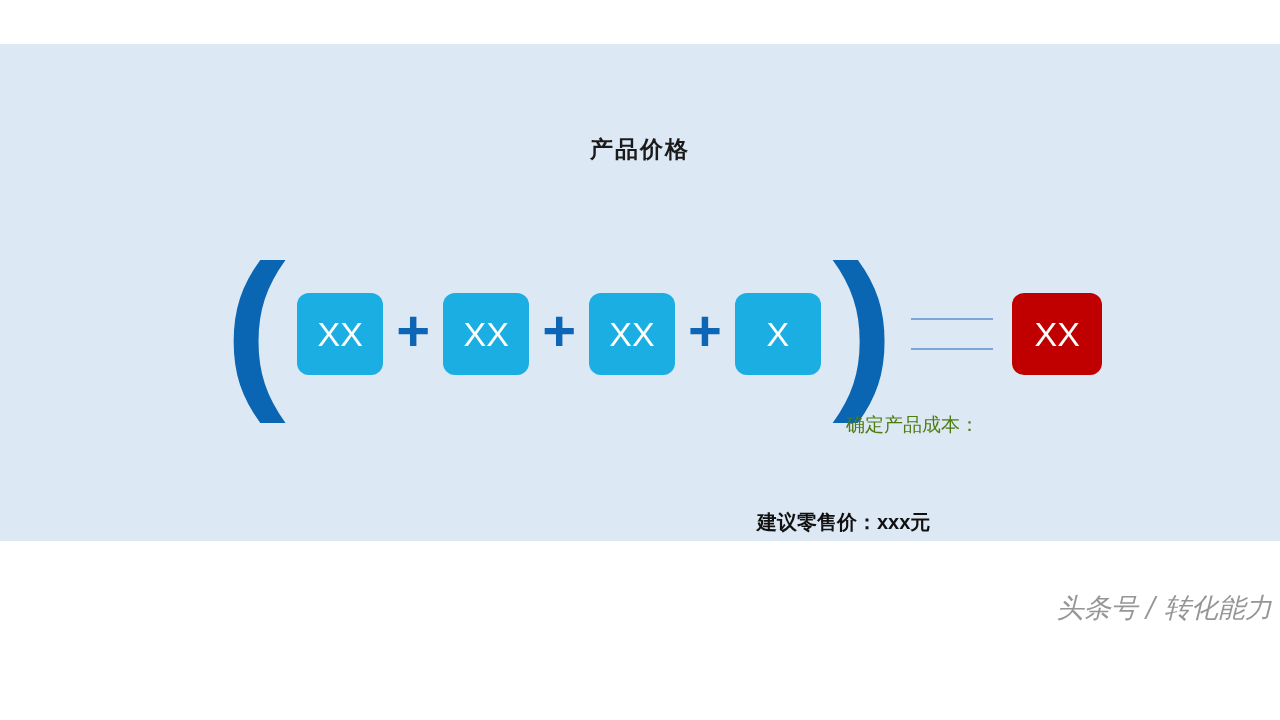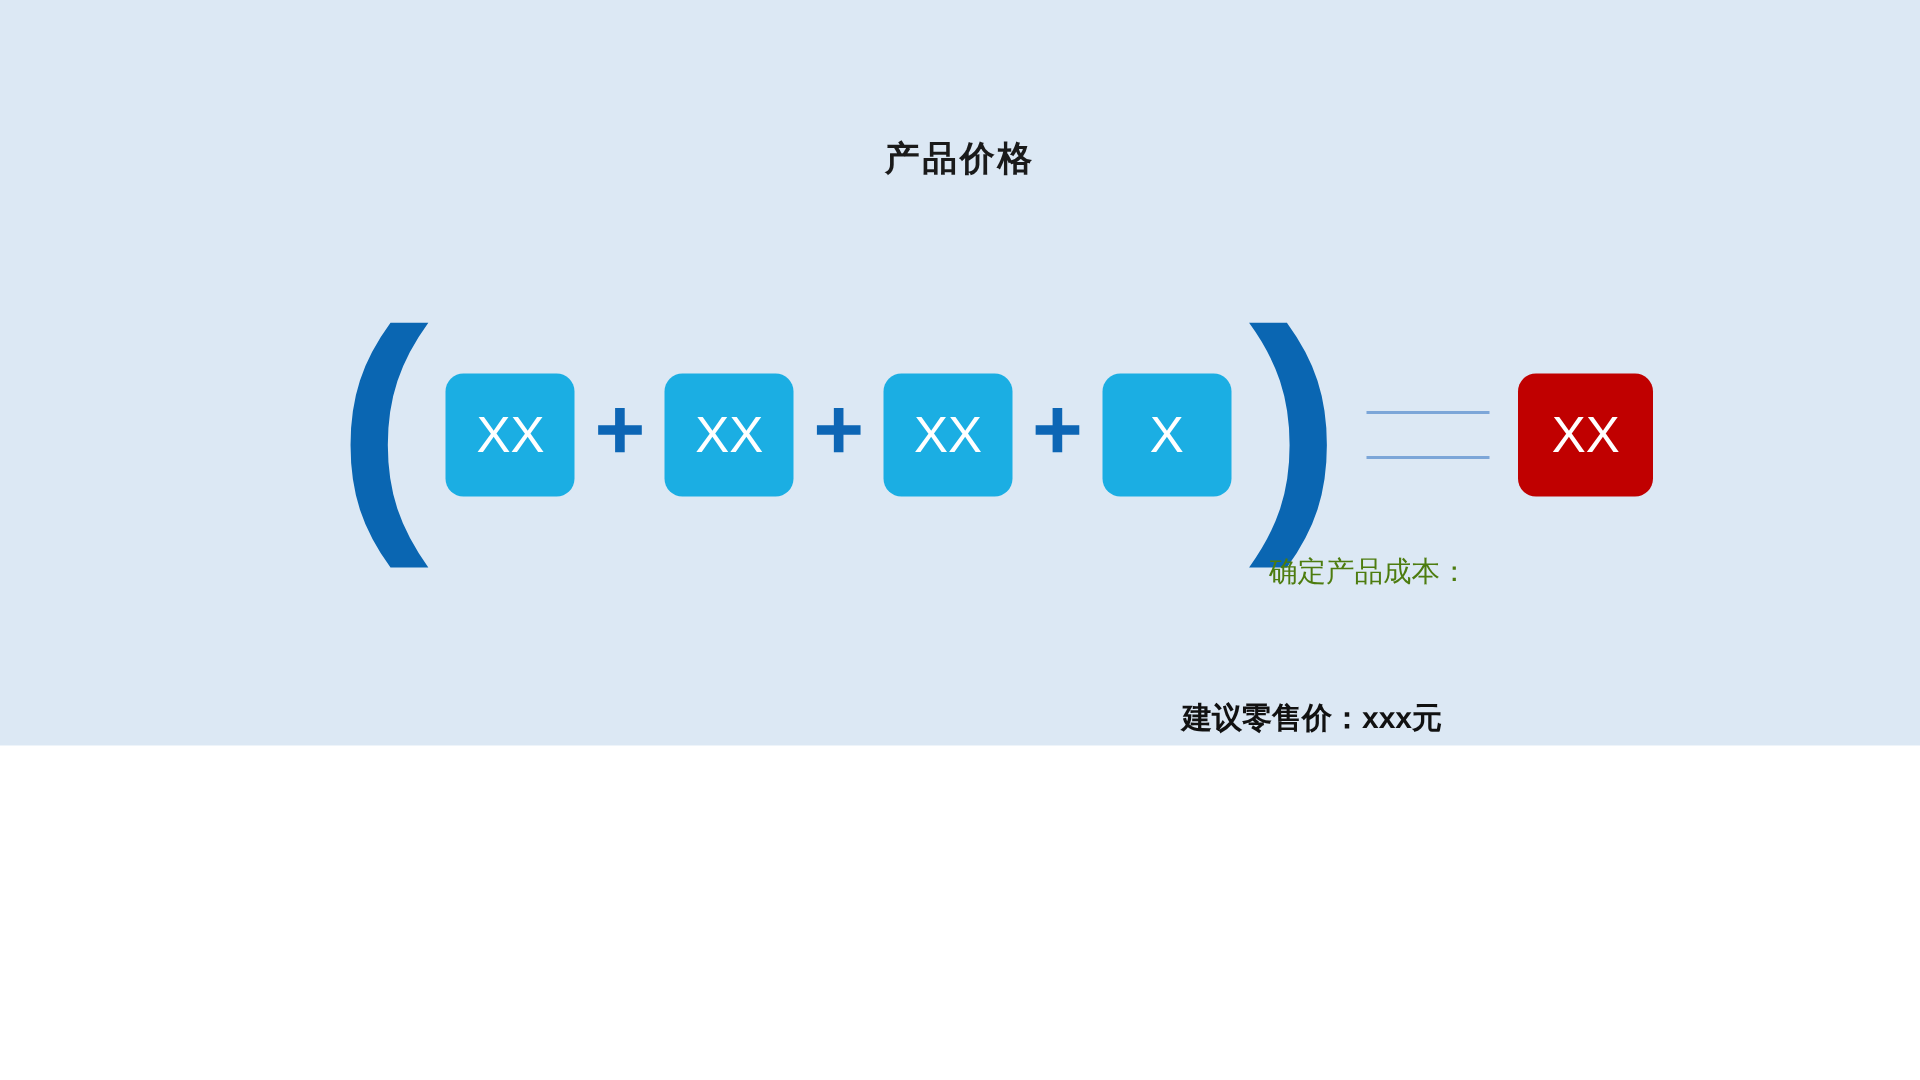--- a/index.html
+++ b/index.html
@@ -3,20 +3,21 @@
 <meta charset="utf-8">
 <style>
   html, body { margin: 0; padding: 0; }
   .slide {
     position: relative;
     width: 1280px;
     height: 592px;
     background: #dce8f4;
     overflow: hidden;
     font-family: "Liberation Sans", sans-serif;
+    margin-top: 44px;
   }
   .title {
     position: absolute;
     top: 90px;
     left: 0;
     width: 100%;
     text-align: center;
     font-size: 23px;
     font-weight: 700;
     color: #1a1a1a;
@@ -80,21 +81,21 @@
   }
   .cost-label {
     position: absolute;
     left: 846px;
     top: 368px;
     font-size: 19px;
     color: #4d7c0f;
   }
   .retail-label {
     position: absolute;
-    left: 788px;
+    left: 757px;
     top: 465px;
     font-size: 20px;
     font-weight: 700;
     color: #111111;
   }
   .footer {
     position: absolute;
     left: 0;
     bottom: 0;
     width: 100%;
@@ -146,14 +147,15 @@
     <span class="result-box">XX</span>
 
   </div>
 
   <div class="cost-label">确定产品成本：</div>
 
   <div class="retail-label">建议零售价：xxx元</div>
 
   <div class="footer"></div>
 
+  <div class="watermark">头条号 / 转化能力</div>
 
 </div>
 
 </body></html>

